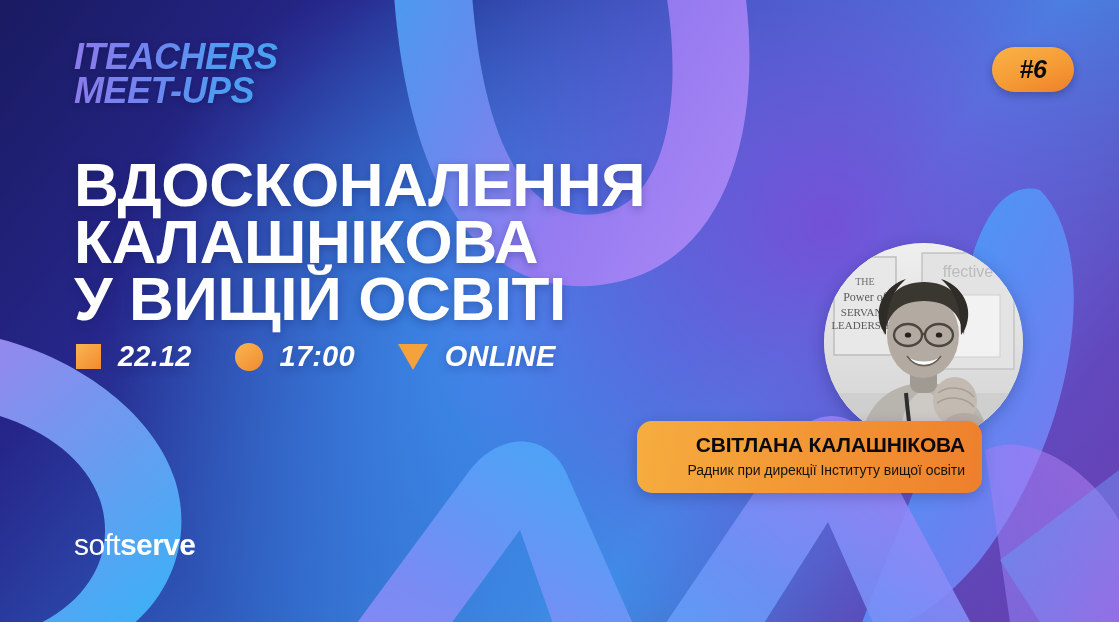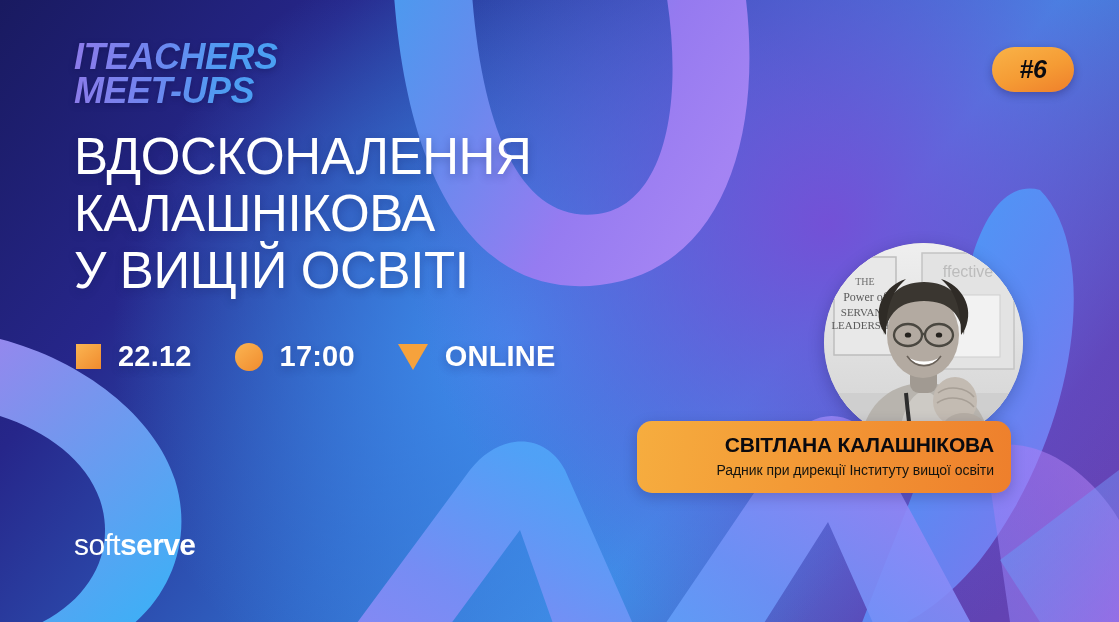--- a/index.html
+++ b/index.html
@@ -39,36 +39,37 @@
     border-radius:23px;
     background:linear-gradient(160deg,#f9b348 0%,#f59b34 55%,#ef7f2b 100%);
     display:flex; align-items:center; justify-content:center;
     color:#0b0b10; font-weight:bold; font-style:italic; font-size:25px;
     letter-spacing:-0.5px;
     box-shadow:0 3px 9px rgba(20,10,60,.30);
   }
 
   
   #title {
-    position:absolute; left:74px; top:128px;
+    position:absolute; left:74px; top:156px;
     color:#ffffff;
-    font-weight:normal;
-    font-size:51px; line-height:57px;
+    font-weight:bold;
+    font-size:62px; line-height:57px;
     letter-spacing:-0.4px;
     text-shadow:0 3px 9px rgba(16,26,90,.30);
   }
   #title div { white-space:nowrap; }
 
   
   #meta {
     position:absolute; left:76px; top:340px;
     display:flex; align-items:flex-end;
     color:#fff; font-weight:bold; font-size:29px;
     letter-spacing:0.2px;
     text-shadow:0 3px 8px rgba(16,26,90,.30);
+    font-style:italic;
   }
   .meta-item { display:flex; align-items:center; }
   .meta-item + .meta-item { margin-left:43px; }
   .meta-ico { margin-right:17px; display:block; }
   .ico-square { width:25px; height:25px;
     background:linear-gradient(140deg,#fbb552,#f08b2e); }
   .ico-circle { width:28px; height:28px; border-radius:50%;
     background:linear-gradient(140deg,#fbb552,#f08b2e); }
   .ico-tri { width:0; height:0;
     border-left:15px solid transparent; border-right:15px solid transparent;
@@ -89,21 +90,21 @@
     width:199px; height:199px; border-radius:50%;
     overflow:hidden;
     background:#d9d9d9;
     box-shadow:0 4px 16px rgba(15,12,60,.25);
   }
   #photo svg { display:block; width:199px; height:199px; }
 
   
   #speaker-card {
     position:absolute; left:637px; top:421px;
-    width:374px; padding:11px 17px 13px 17px;
+    width:345px; padding:11px 17px 13px 17px;
     border-radius:15px;
     background:linear-gradient(100deg,#f6ad3f 0%,#f39a36 42%,#ee7f2c 100%);
     text-align:right;
     box-shadow:0 4px 14px rgba(20,10,60,.22);
   }
   #speaker-name {
     color:#0a0a0f; font-weight:bold; font-size:21px;
     letter-spacing:-0.2px; line-height:25px;
     margin-bottom:4px;
   }

